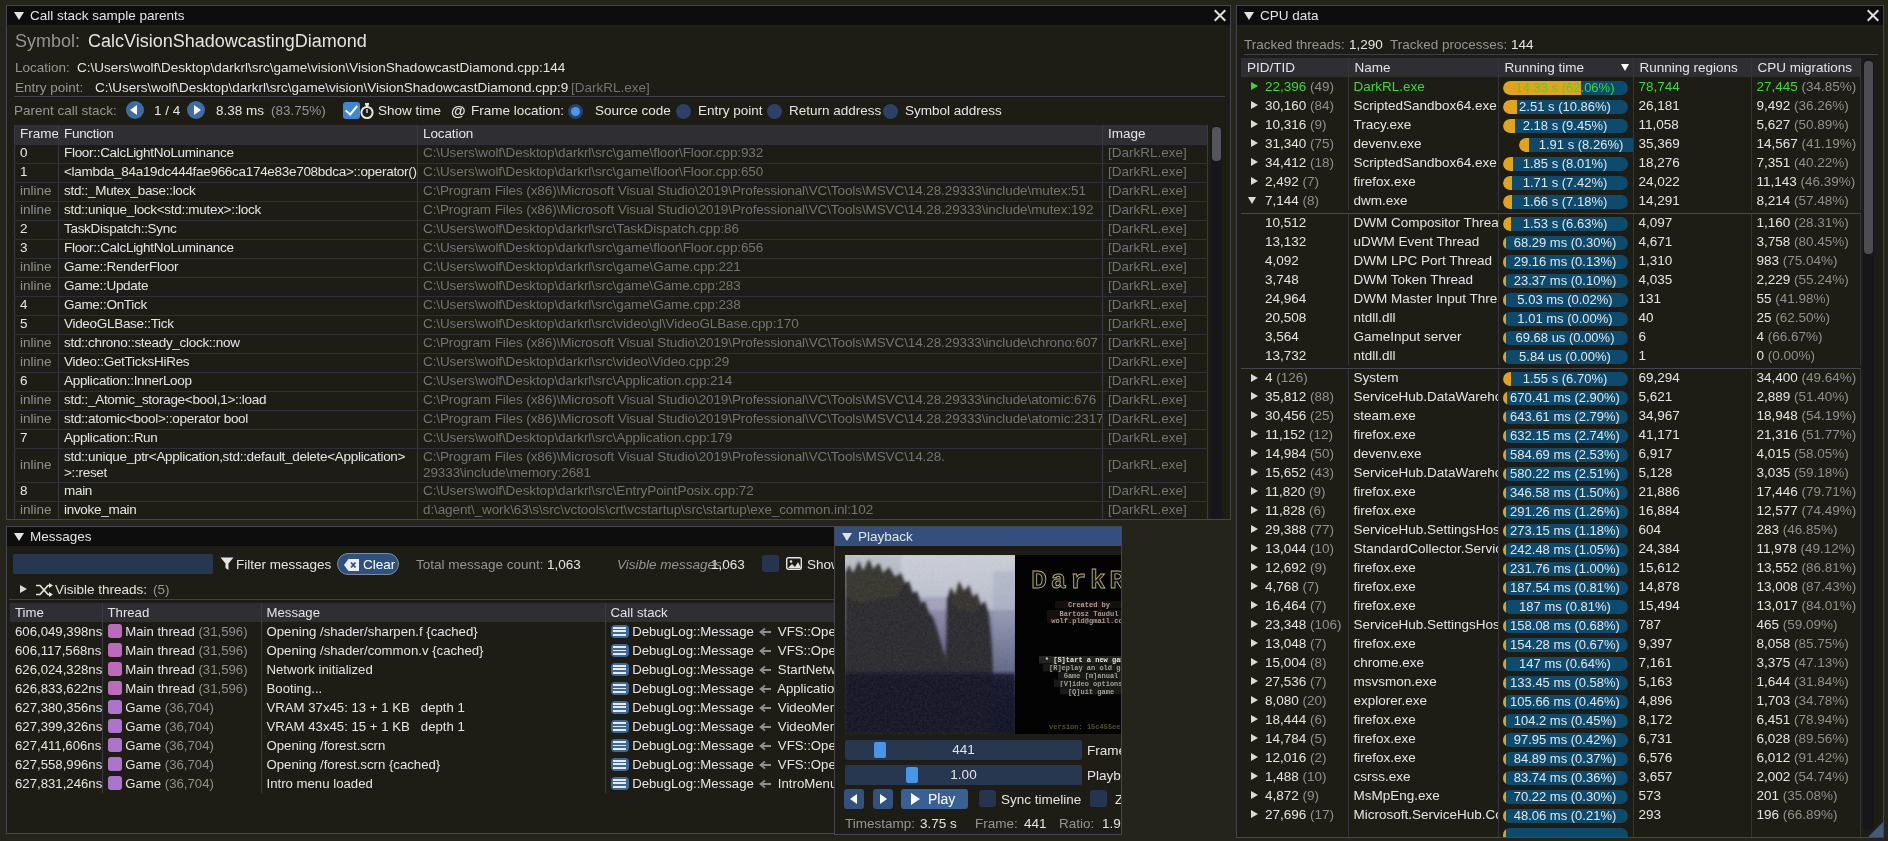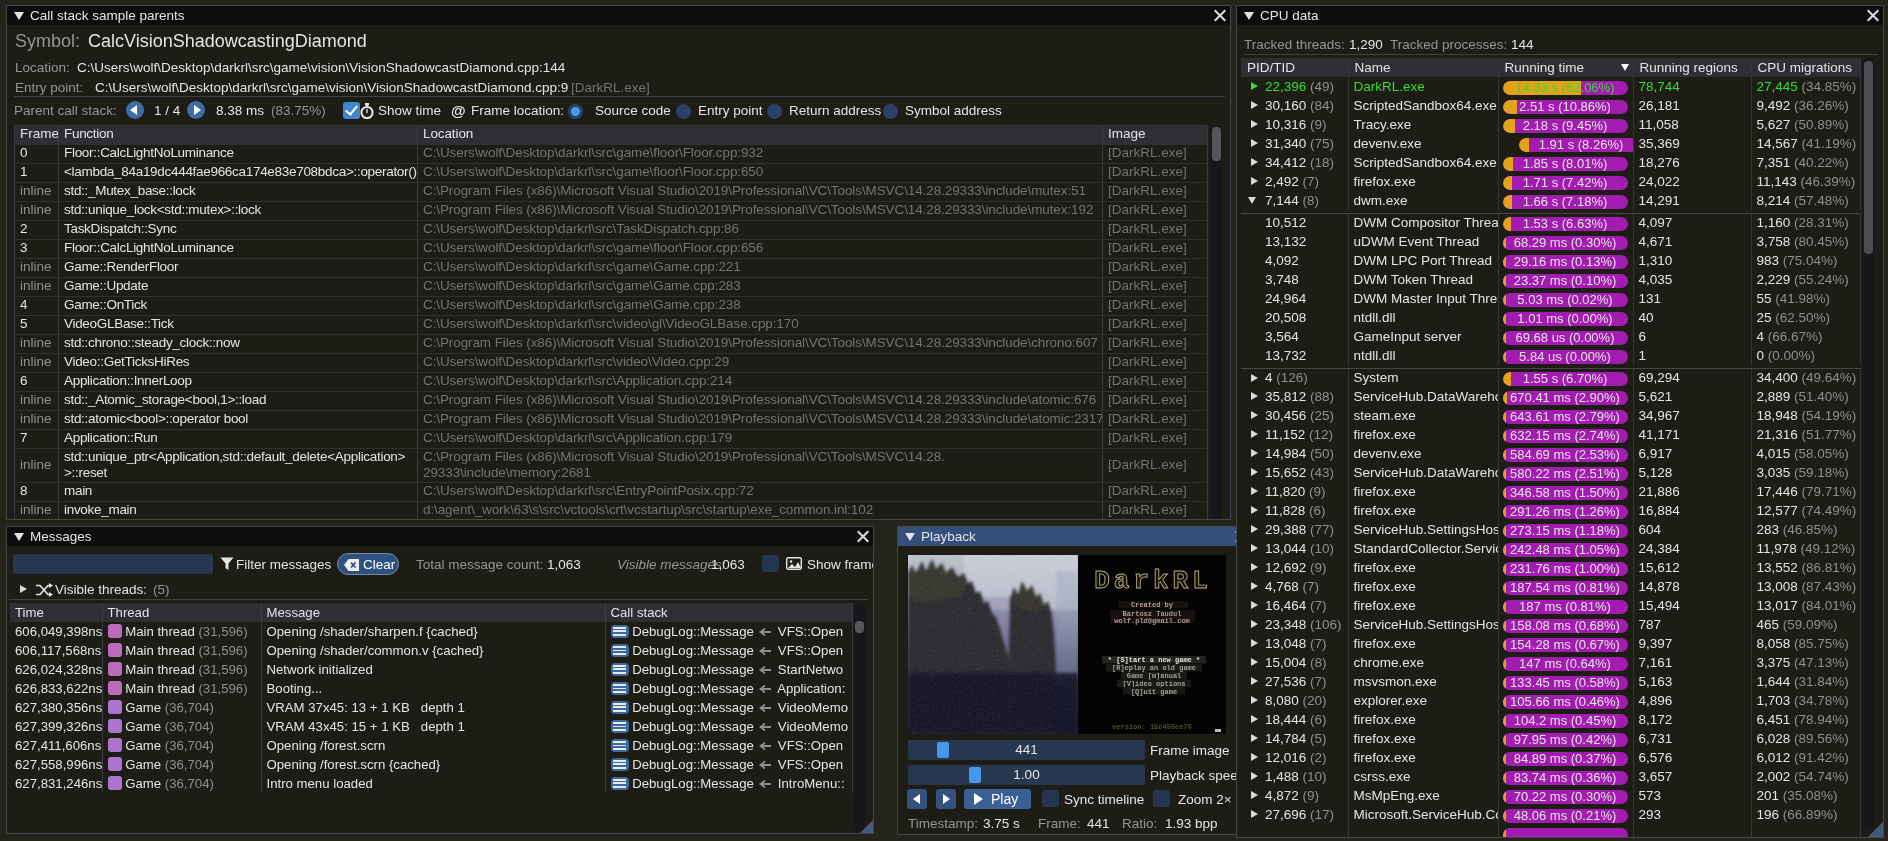--- a/index.html
+++ b/index.html
@@ -35,21 +35,21 @@
 .radio{position:absolute;width:15px;height:15px;border-radius:50%;background:#2b4168}
 .radio.on{background:#2b4168}
 .radio.on:after{content:"";position:absolute;left:3px;top:3px;width:9px;height:9px;border-radius:50%;background:#419bf0}
 .cirbtn{position:absolute;width:18px;height:18px;border-radius:50%;background:#3d6ca6}
 .cirbtn:after{content:"";position:absolute;width:0;height:0;top:4px}
 .cirbtn.l:after{left:4px;border-top:5px solid transparent;border-bottom:5px solid transparent;border-right:7px solid #fff}
 .cirbtn.r:after{left:7px;border-top:5px solid transparent;border-bottom:5px solid transparent;border-left:7px solid #fff}
 .ar{position:absolute;width:0;height:0;border-top:4.5px solid transparent;border-bottom:4.5px solid transparent;border-left:7px solid #dadada}
 .ar.dn{border-left:4.5px solid transparent;border-right:4.5px solid transparent;border-top:7px solid #dadada;border-bottom:none}
 .ar.grn{border-left-color:#35dc35}
-.bar{position:relative;width:125px;height:14px;background:#a21caf;border-radius:7px;overflow:hidden;margin-top:2px}
+.bar{position:relative;width:125px;height:14px;background:#0c4a6e;border-radius:7px;overflow:hidden;margin-top:2px}
 .bar i{position:absolute;left:0;top:0;bottom:0;background:#e2a31b;border-radius:7px 0 0 7px}
 .bar span{position:relative;display:block;text-align:center;font-size:13px;line-height:14px;color:#e4e4e4}
 .bar span.green{color:#35dc35}
 .licon{display:inline-block;width:18px;height:13px;border-radius:4px;background:#39699f;vertical-align:-2px;position:relative}
 .licon:before{content:"";position:absolute;left:2.5px;right:2.5px;top:2px;height:9px;background:repeating-linear-gradient(to bottom,#e9e9e9 0 1.6px,rgba(0,0,0,0) 1.6px 3.5px)}
 .sq{display:inline-block;width:14px;height:14px;border-radius:3px;vertical-align:-2px}
 .grip{position:absolute;width:0;height:0;border-left:17px solid transparent;border-bottom:17px solid #44597c}
 .sbtn{position:absolute;background:#33517e;border-radius:3px}
 .slider{position:absolute;background:#283750;border-radius:2px;height:20px}
 .slider i{position:absolute;top:2px;width:12px;height:16px;background:#4796e8;border-radius:2px}
@@ -356,21 +356,21 @@
                 <path d="M13 5 H3 M7 1.5 L2.5 5 L7 8.5" stroke="#8e8e8e" stroke-width="1.8" fill="none"></path>
               </svg>&nbsp; IntroMenu::</td>
           </tr>
         </tbody>
       </table>
     </div>
 <div style="position:absolute;left:847px;top:76px;width:11px;height:228px;background:#17171b;border-radius:5px"></div>
     <div class="thumb" style="left:848px;top:94px;width:9px;height:12px"></div>
 <div class="grip" style="left:853px;top:293px;border-left-width:13px;border-bottom-width:13px"></div>
 </div>
-<div class="panel" style="left:897px;top:526px;width:350px;height:309px">
+<div class="panel" style="left:834px;top:526px;width:288px;height:309px">
 <div class="tb blue">
       <div class="tri-d" style="left:7px;top:6px"></div>
       <span style="position:absolute;left:23px">Playback</span>
       <div class="x" style="left:337px;top:3px"></div>
     </div>
 <div style="position:absolute;left:10px;top:28px;width:318px;height:179px;background:#000">
 <svg width="318" height="179" viewBox="0 0 318 179">
 <defs>
 <linearGradient id="sky" x1="0" y1="0" x2="0" y2="1">
 <stop offset="0" stop-color="#bfc3cc"></stop>

